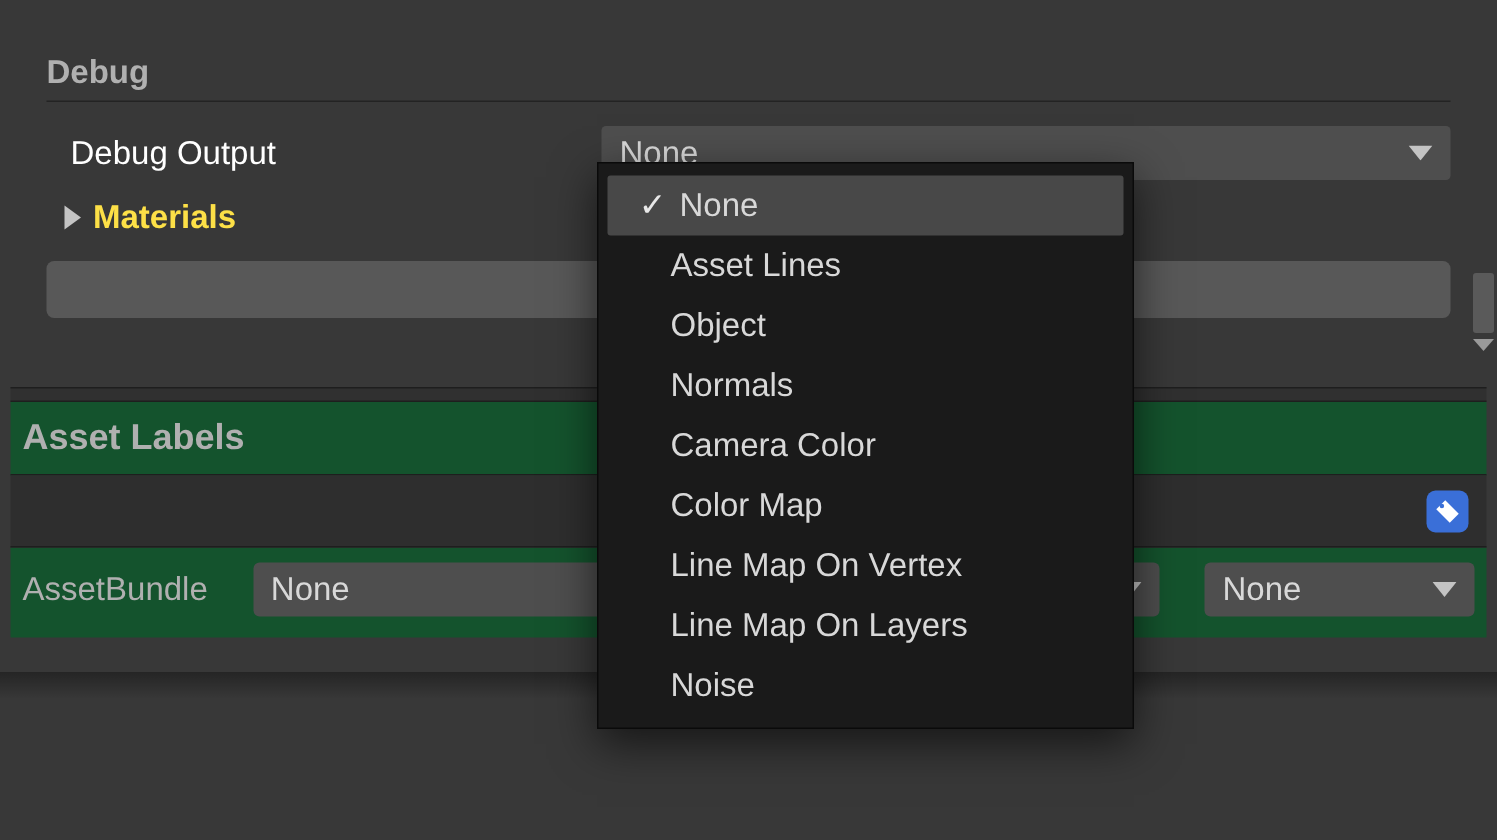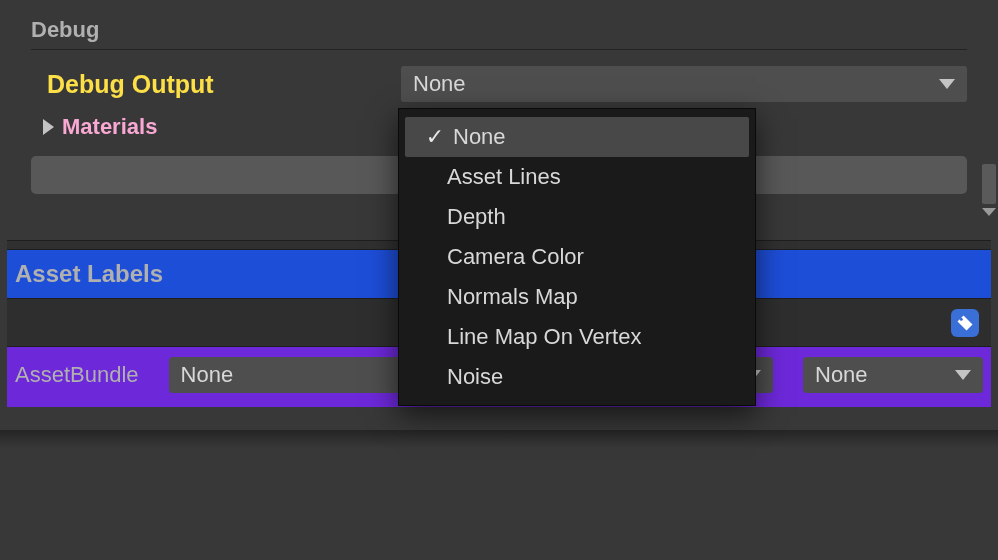--- a/index.html
+++ b/index.html
@@ -10,20 +10,21 @@
     background: #383838;
     color: #c4c4c4;
     overflow: hidden;
     position: relative;
   }
   .inspector {
     background: #383838;
     padding: 7px;
     position: relative;
     height: 430px;
+    margin-top: 18px;
   }
   .section-header {
     padding: 10px 24px 6px 24px;
     font-size: 22px;
     font-weight: 600;
     color: #b0b0b0;
   }
   .hr {
     height: 1px;
     background: #232323;
@@ -31,23 +32,22 @@
   }
   .row {
     display: flex;
     align-items: center;
     padding: 4px 24px;
     gap: 10px;
   }
   .label {
     width: 360px;
     padding-left: 16px;
-    font-size: 25px;
-    color: #fde047;
-    font-weight: bold;
+    font-size: 22px;
+    color: #ffffff;
   }
   .dropdown-field {
     flex: 1;
     background: #4e4e4e;
     border-radius: 3px;
     height: 36px;
     display: flex;
     align-items: center;
     padding: 0 12px;
     font-size: 22px;
@@ -58,21 +58,21 @@
   .dropdown-field .caret {
     margin-left: auto;
   }
   .caret svg { display:block; }
   .foldout-row {
     display: flex;
     align-items: center;
     padding: 8px 24px 8px 36px;
     font-size: 22px;
     font-weight: 700;
-    color: #f9a8d4;
+    color: #fde047;
     gap: 8px;
     cursor: pointer;
   }
   .foldout-tri {
     width: 0; height: 0;
     border-top: 8px solid transparent;
     border-bottom: 8px solid transparent;
     border-left: 11px solid #c4c4c4;
   }
   .open-button-row {
@@ -92,21 +92,21 @@
     cursor: pointer;
   }
   .separator-thick {
     height: 10px;
     background: #303030;
     margin-top: 38px;
     border-top: 1px solid #1e1e1e;
     border-bottom: 1px solid #1e1e1e;
   }
   .asset-labels-header {
-    background: #1d4ed8;
+    background: #14532d;
     font-size: 24px;
     font-weight: 600;
     color: #b0b0b0;
     padding: 10px 8px;
     border-bottom: 1px solid #1e1e1e;
   }
   .asset-labels-body {
     height: 48px;
     background: #2e2e2e;
     position: relative;
@@ -120,21 +120,21 @@
     width: 28px; height: 28px;
     background: #3a6fd8;
     border-radius: 6px;
     display:flex;align-items:center;justify-content:center;
     cursor:pointer;
   }
   .assetbundle-row {
     display:flex;
     align-items:center;
     padding: 10px 8px 14px 8px;
-    background:#6d28d9;
+    background:#14532d;
     gap: 30px;
   }
   .assetbundle-label {
     font-size: 22px;
     color: #b0b0b0;
   }
   .ab-dd {
     background:#4e4e4e;
     border-radius:4px;
     height:36px;
@@ -292,31 +292,39 @@
     <div class="popup-item highlight">
       <span class="check">✓</span>
       <span class="txt">None</span>
     </div>
     <div class="popup-item">
       <span class="check"></span>
       <span class="txt">Asset Lines</span>
     </div>
     <div class="popup-item">
       <span class="check"></span>
-      <span class="txt">Depth</span>
+      <span class="txt">Object</span>
+    </div>
+    <div class="popup-item">
+      <span class="check"></span>
+      <span class="txt">Normals</span>
     </div>
     <div class="popup-item">
       <span class="check"></span>
       <span class="txt">Camera Color</span>
     </div>
     <div class="popup-item">
       <span class="check"></span>
-      <span class="txt">Normals Map</span>
+      <span class="txt">Color Map</span>
     </div>
     <div class="popup-item">
       <span class="check"></span>
       <span class="txt">Line Map On Vertex</span>
     </div>
     <div class="popup-item">
       <span class="check"></span>
+      <span class="txt">Line Map On Layers</span>
+    </div>
+    <div class="popup-item">
+      <span class="check"></span>
       <span class="txt">Noise</span>
     </div>
   </div>
 
 </body></html>

